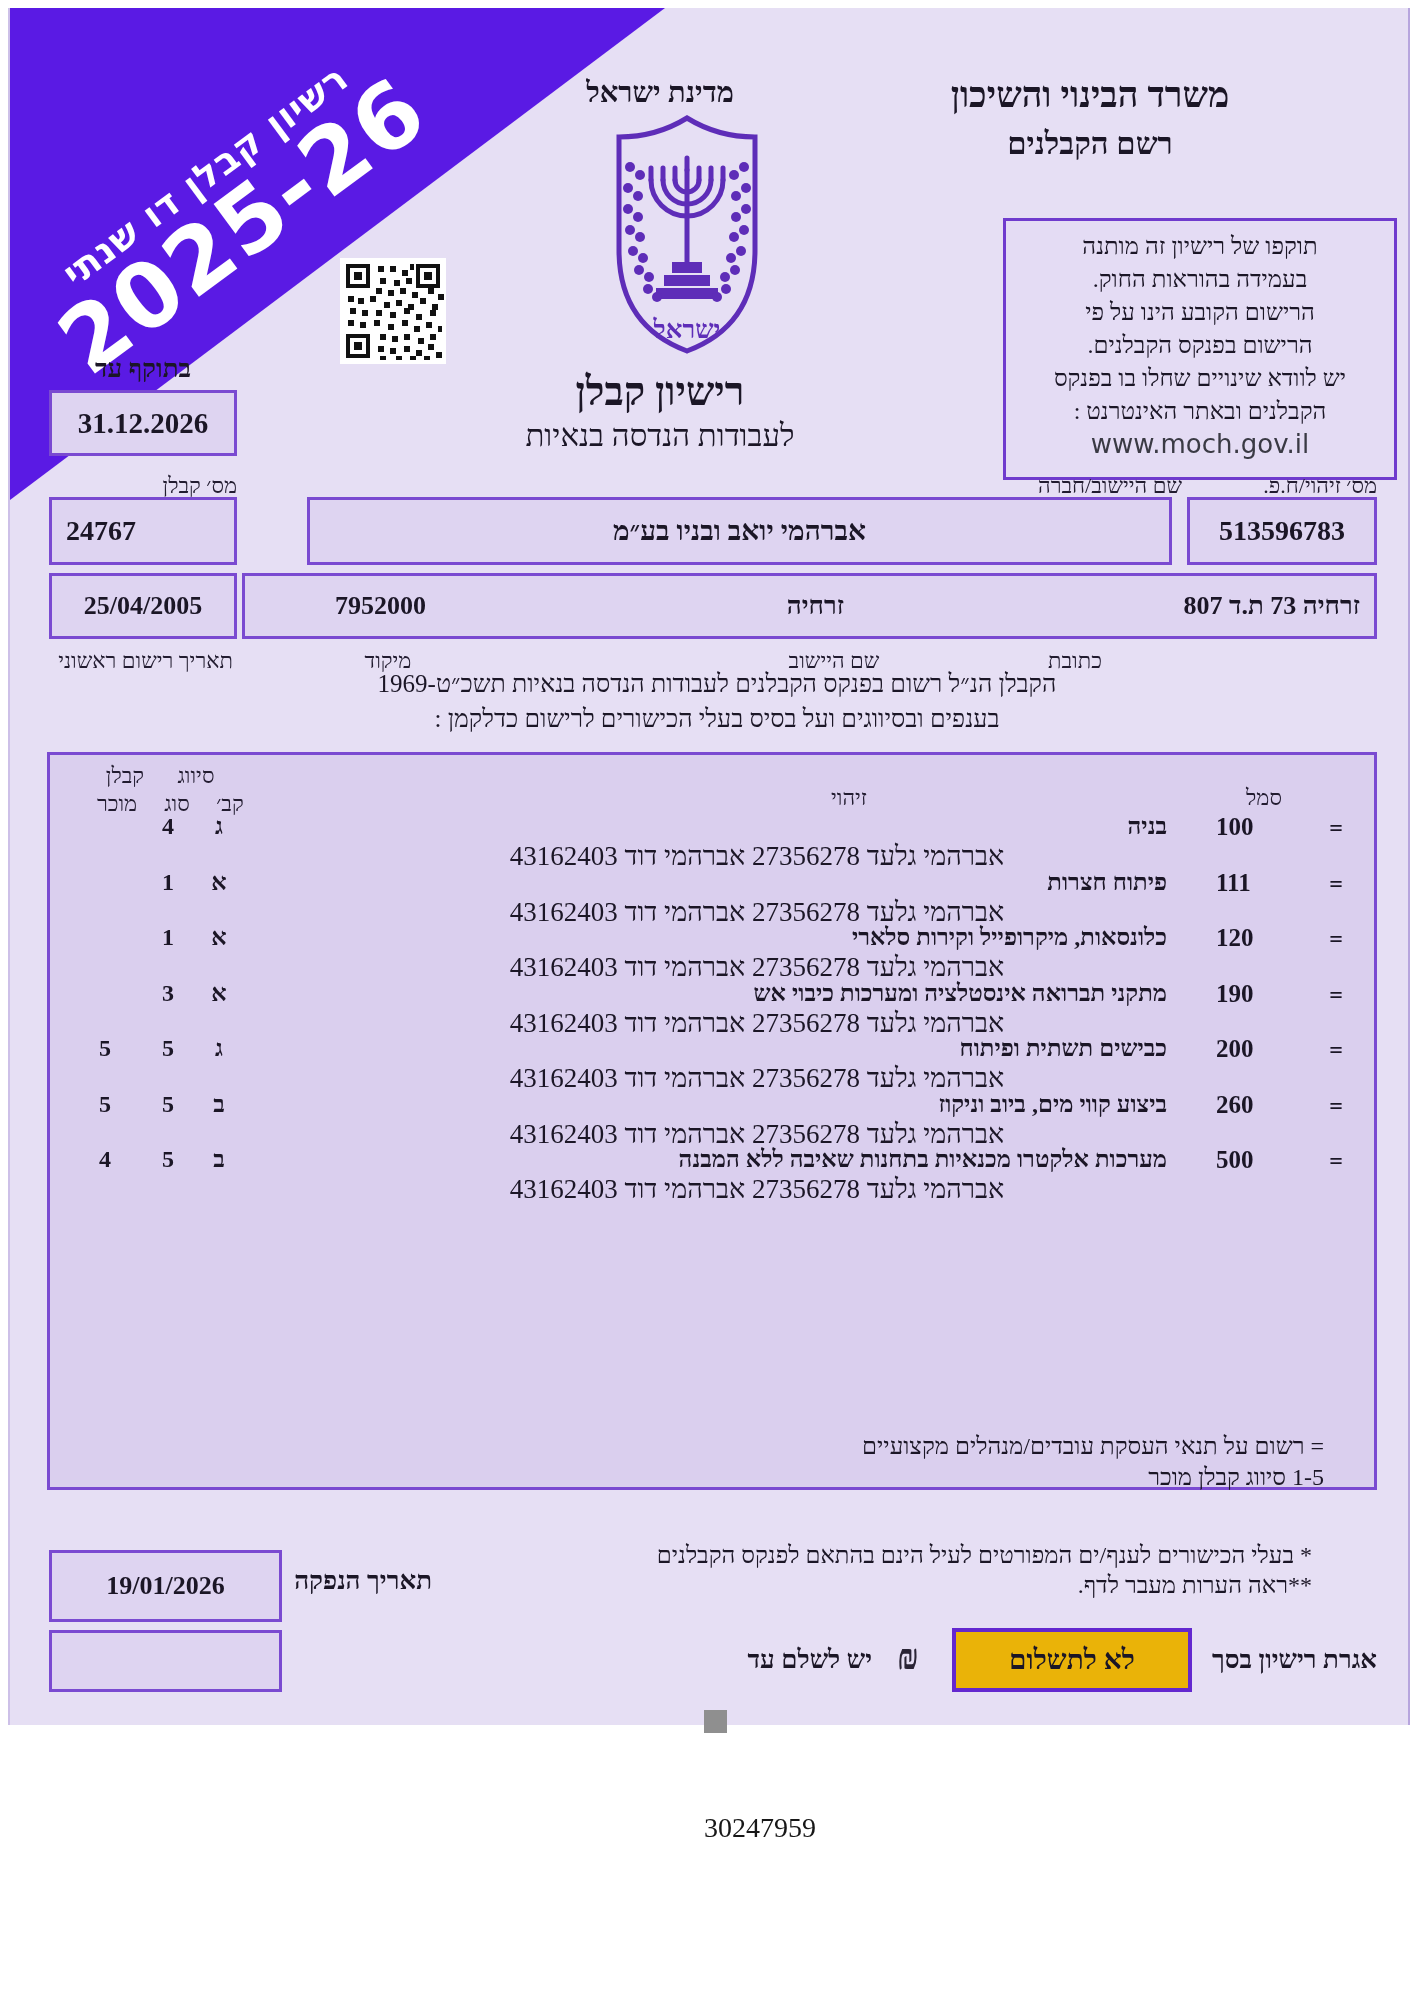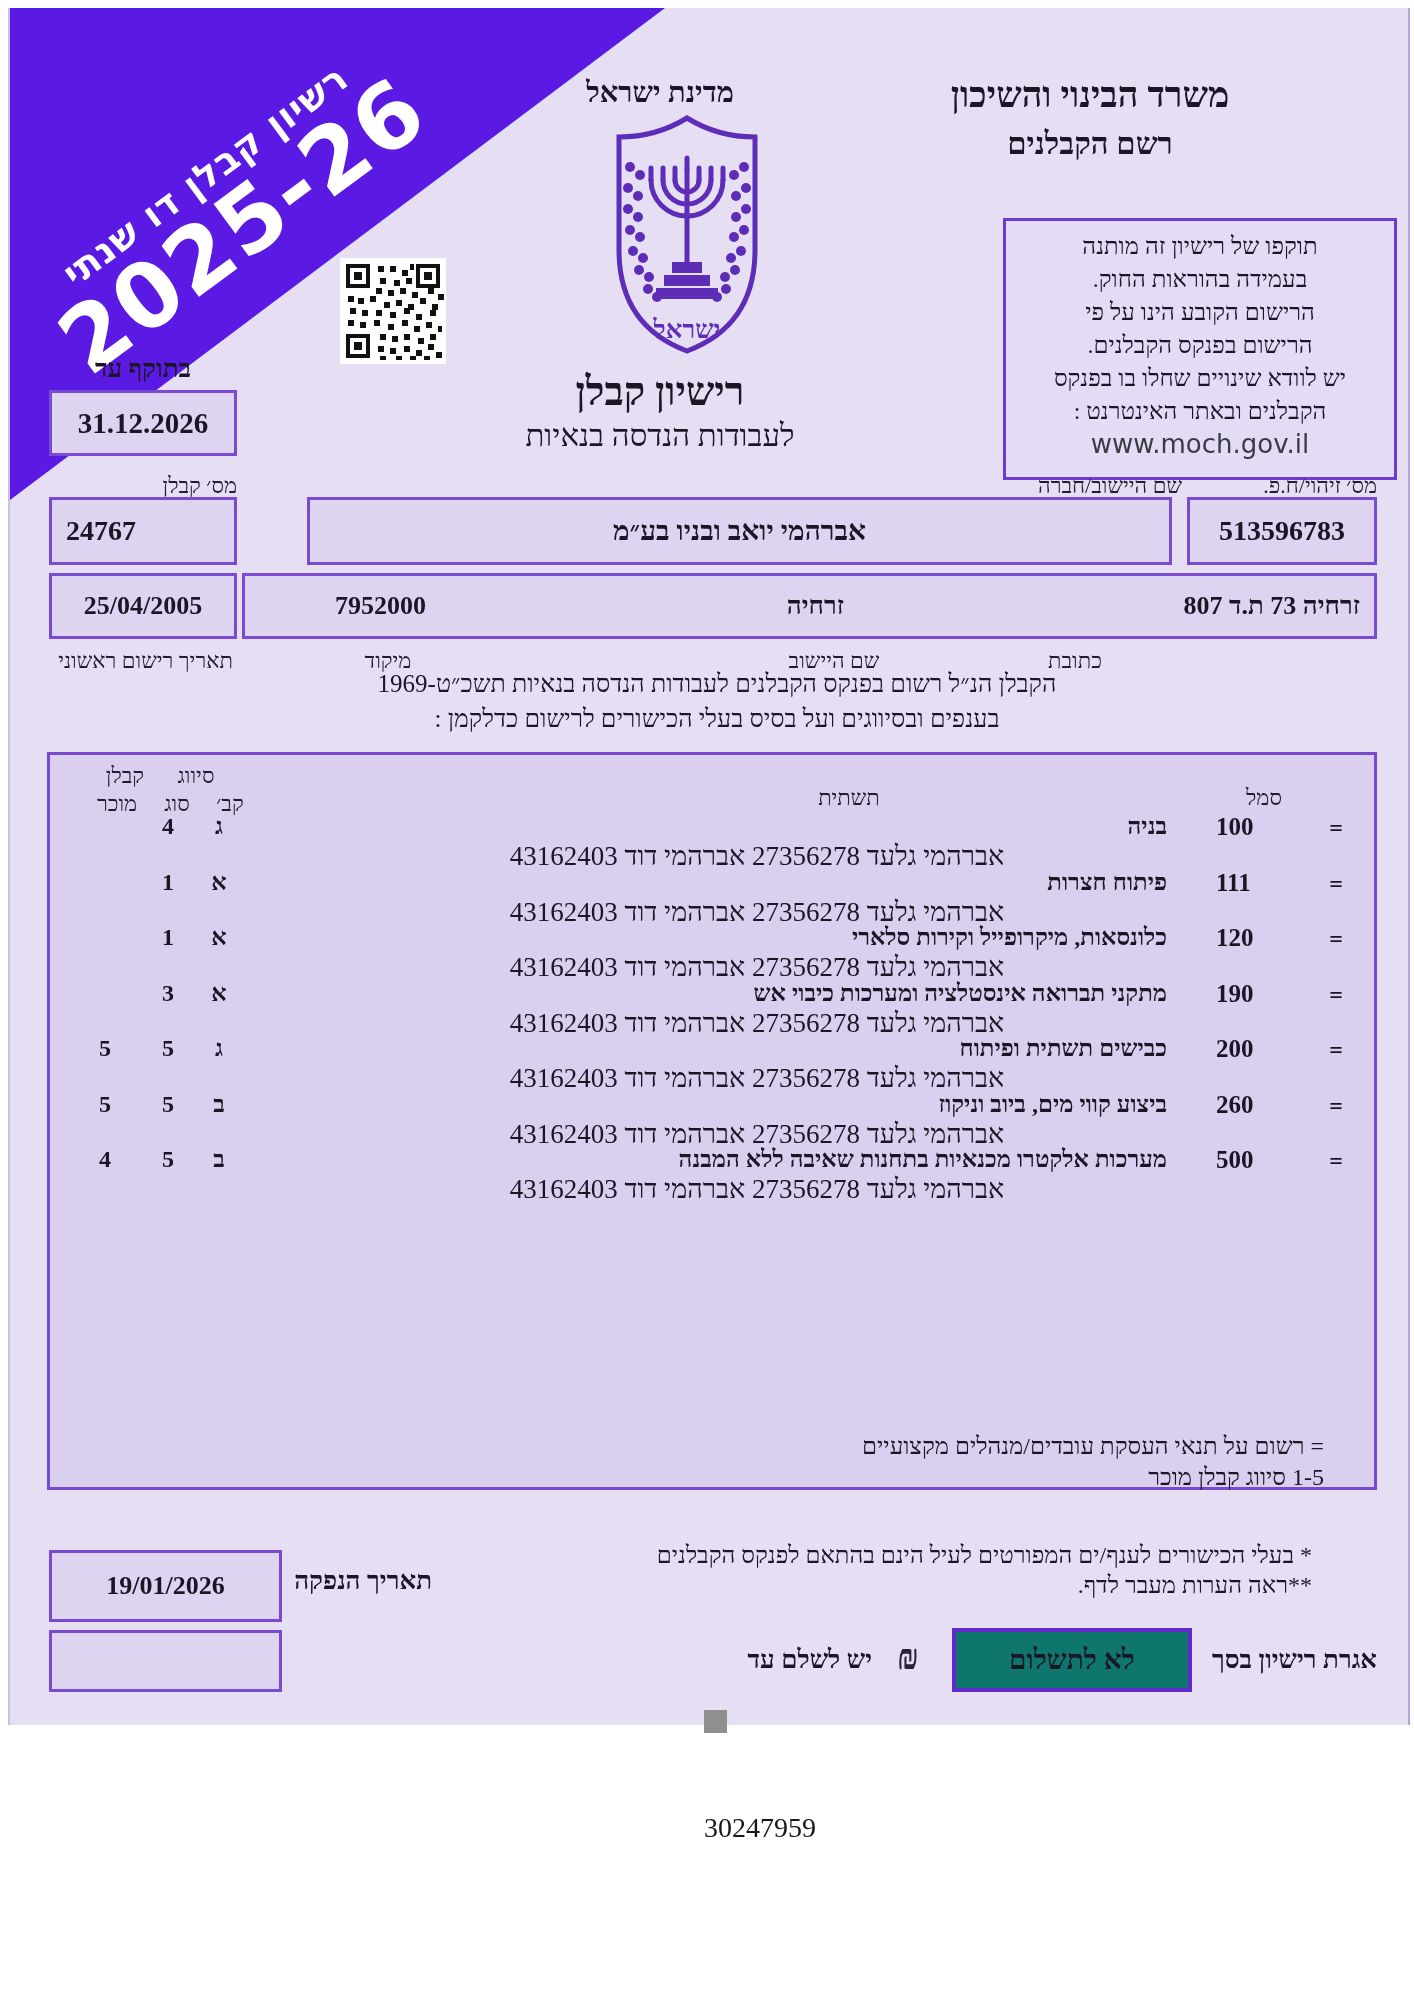--- a/index.html
+++ b/index.html
@@ -83,21 +83,21 @@
              font-size:24px;line-height:30px;}
   .issue-lbl{position:absolute;left:250px;top:1558px;width:172px;text-align:right;
              font-size:26px;font-weight:bold;}
   .issue-box{left:39px;top:1542px;width:233px;height:72px;justify-content:center;
              font-size:26px;font-weight:bold;}
   .payby-lbl{position:absolute;left:662px;top:1637px;width:200px;font-size:26px;font-weight:bold;}
   .payby-box{left:39px;top:1622px;width:233px;height:62px;}
   .fee-lbl{position:absolute;right:31px;top:1637px;width:260px;text-align:right;
            font-size:26px;font-weight:bold;}
   .fee-box{left:942px;top:1620px;width:240px;height:64px;justify-content:center;
-           background:#0f766e;border:4px solid #6328cf;font-size:28px;font-weight:bold;}
+           background:#eab308;border:4px solid #6328cf;font-size:28px;font-weight:bold;}
   .shekel{position:absolute;left:887px;top:1628px;font-size:36px;font-weight:bold;color:#2a2435;}
   .artifact{position:absolute;left:694px;top:1702px;width:23px;height:23px;background:#8f8f8f;}
   .serial{position:absolute;left:560px;top:1812px;width:400px;text-align:center;
           font-size:28px;font-weight:normal;color:#171717;}
 </style>
 </head>
 <body>
 
 <div class="page">
 
@@ -244,21 +244,21 @@
     </div>
   </div>
 
   <div class="tbl">
     <div class="th" style="left:116px;width:60px;top:8px;">סיווג</div>
     <div class="th" style="left:45px;width:60px;top:8px;">קבלן</div>
     <div class="th" style="left:150px;width:60px;top:36px;">קב׳</div>
     <div class="th" style="left:97px;width:60px;top:36px;">סוג</div>
     <div class="th" style="left:37px;width:60px;top:36px;">מוכר</div>
     <div class="th" style="right:75px;width:70px;top:30px;">סמל</div>
-    <div class="th" style="right:490px;width:70px;top:30px;">תשתית</div>
+    <div class="th" style="right:490px;width:70px;top:30px;">זיהוי</div>
 
     <div class="rows">
   <div class="trow">
     <span class="c-marker">=</span>
     <span class="c-code">100</span>
     <span class="c-desc">בניה</span>
     <span class="c-staff">אברהמי גלעד 27356278 אברהמי דוד 43162403</span>
     <span class="c-group">ג</span>
     <span class="c-type">4</span>
     <span class="c-recog"></span>

